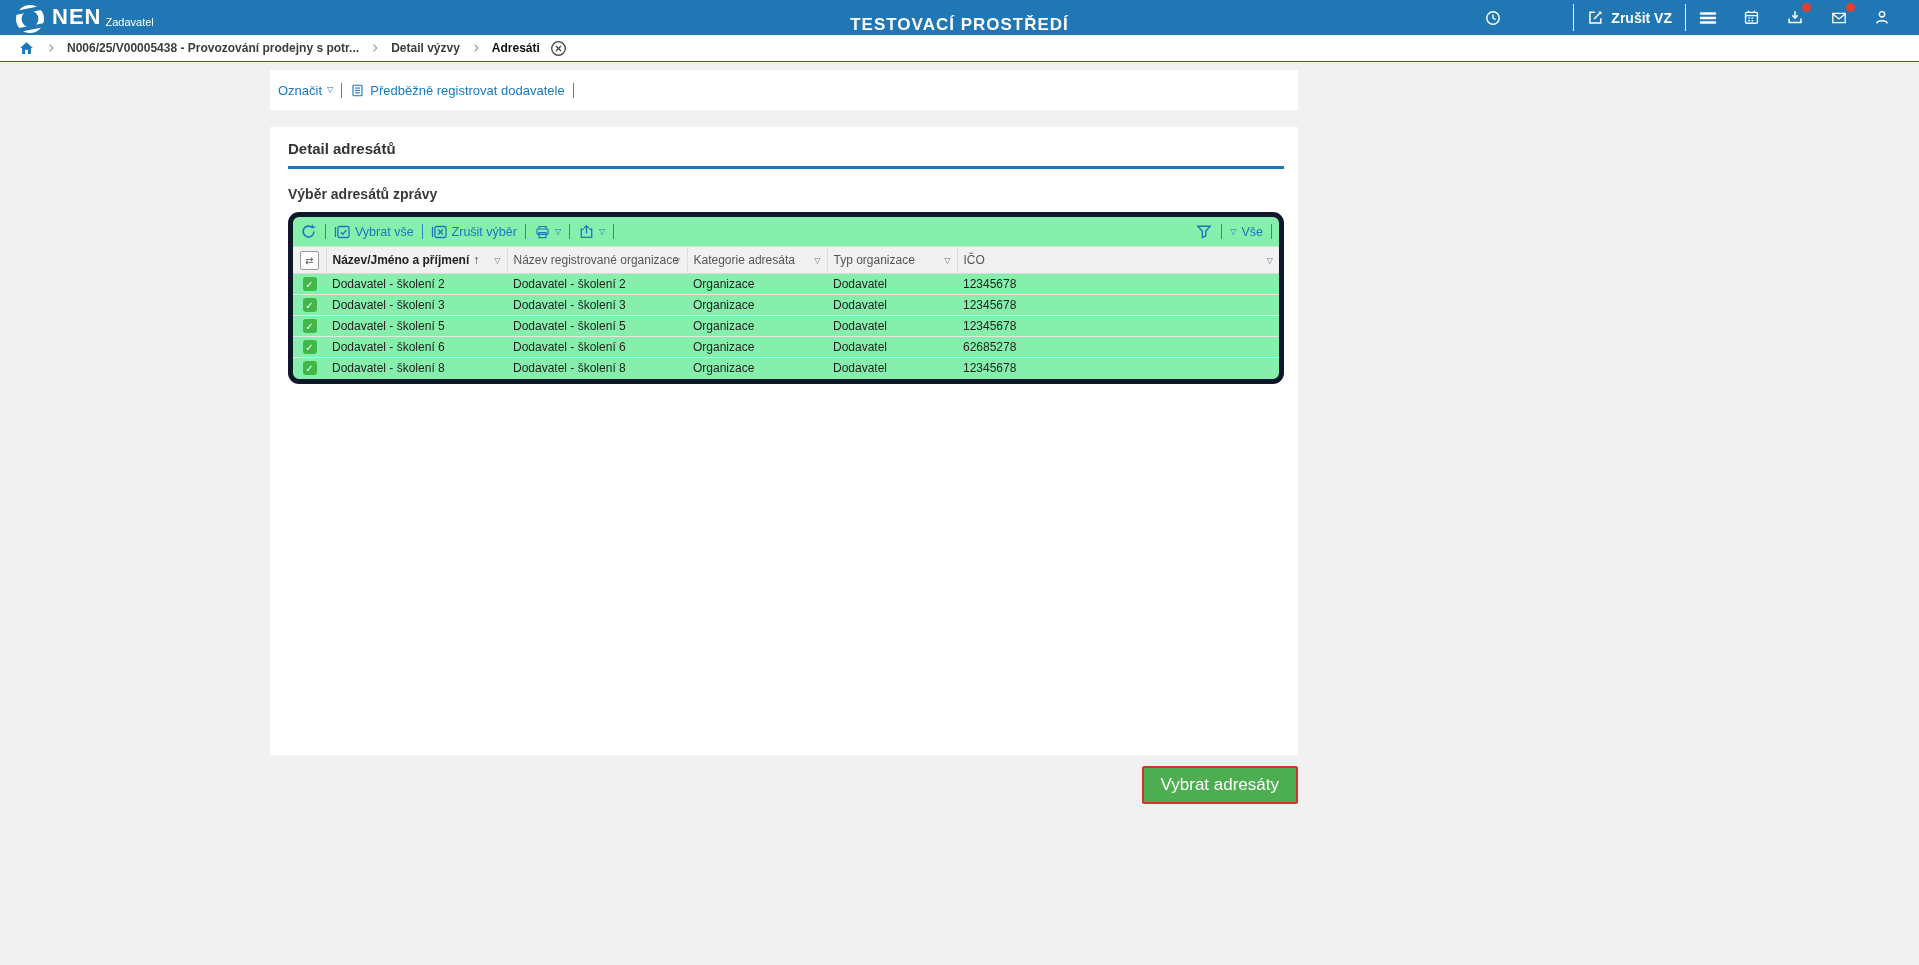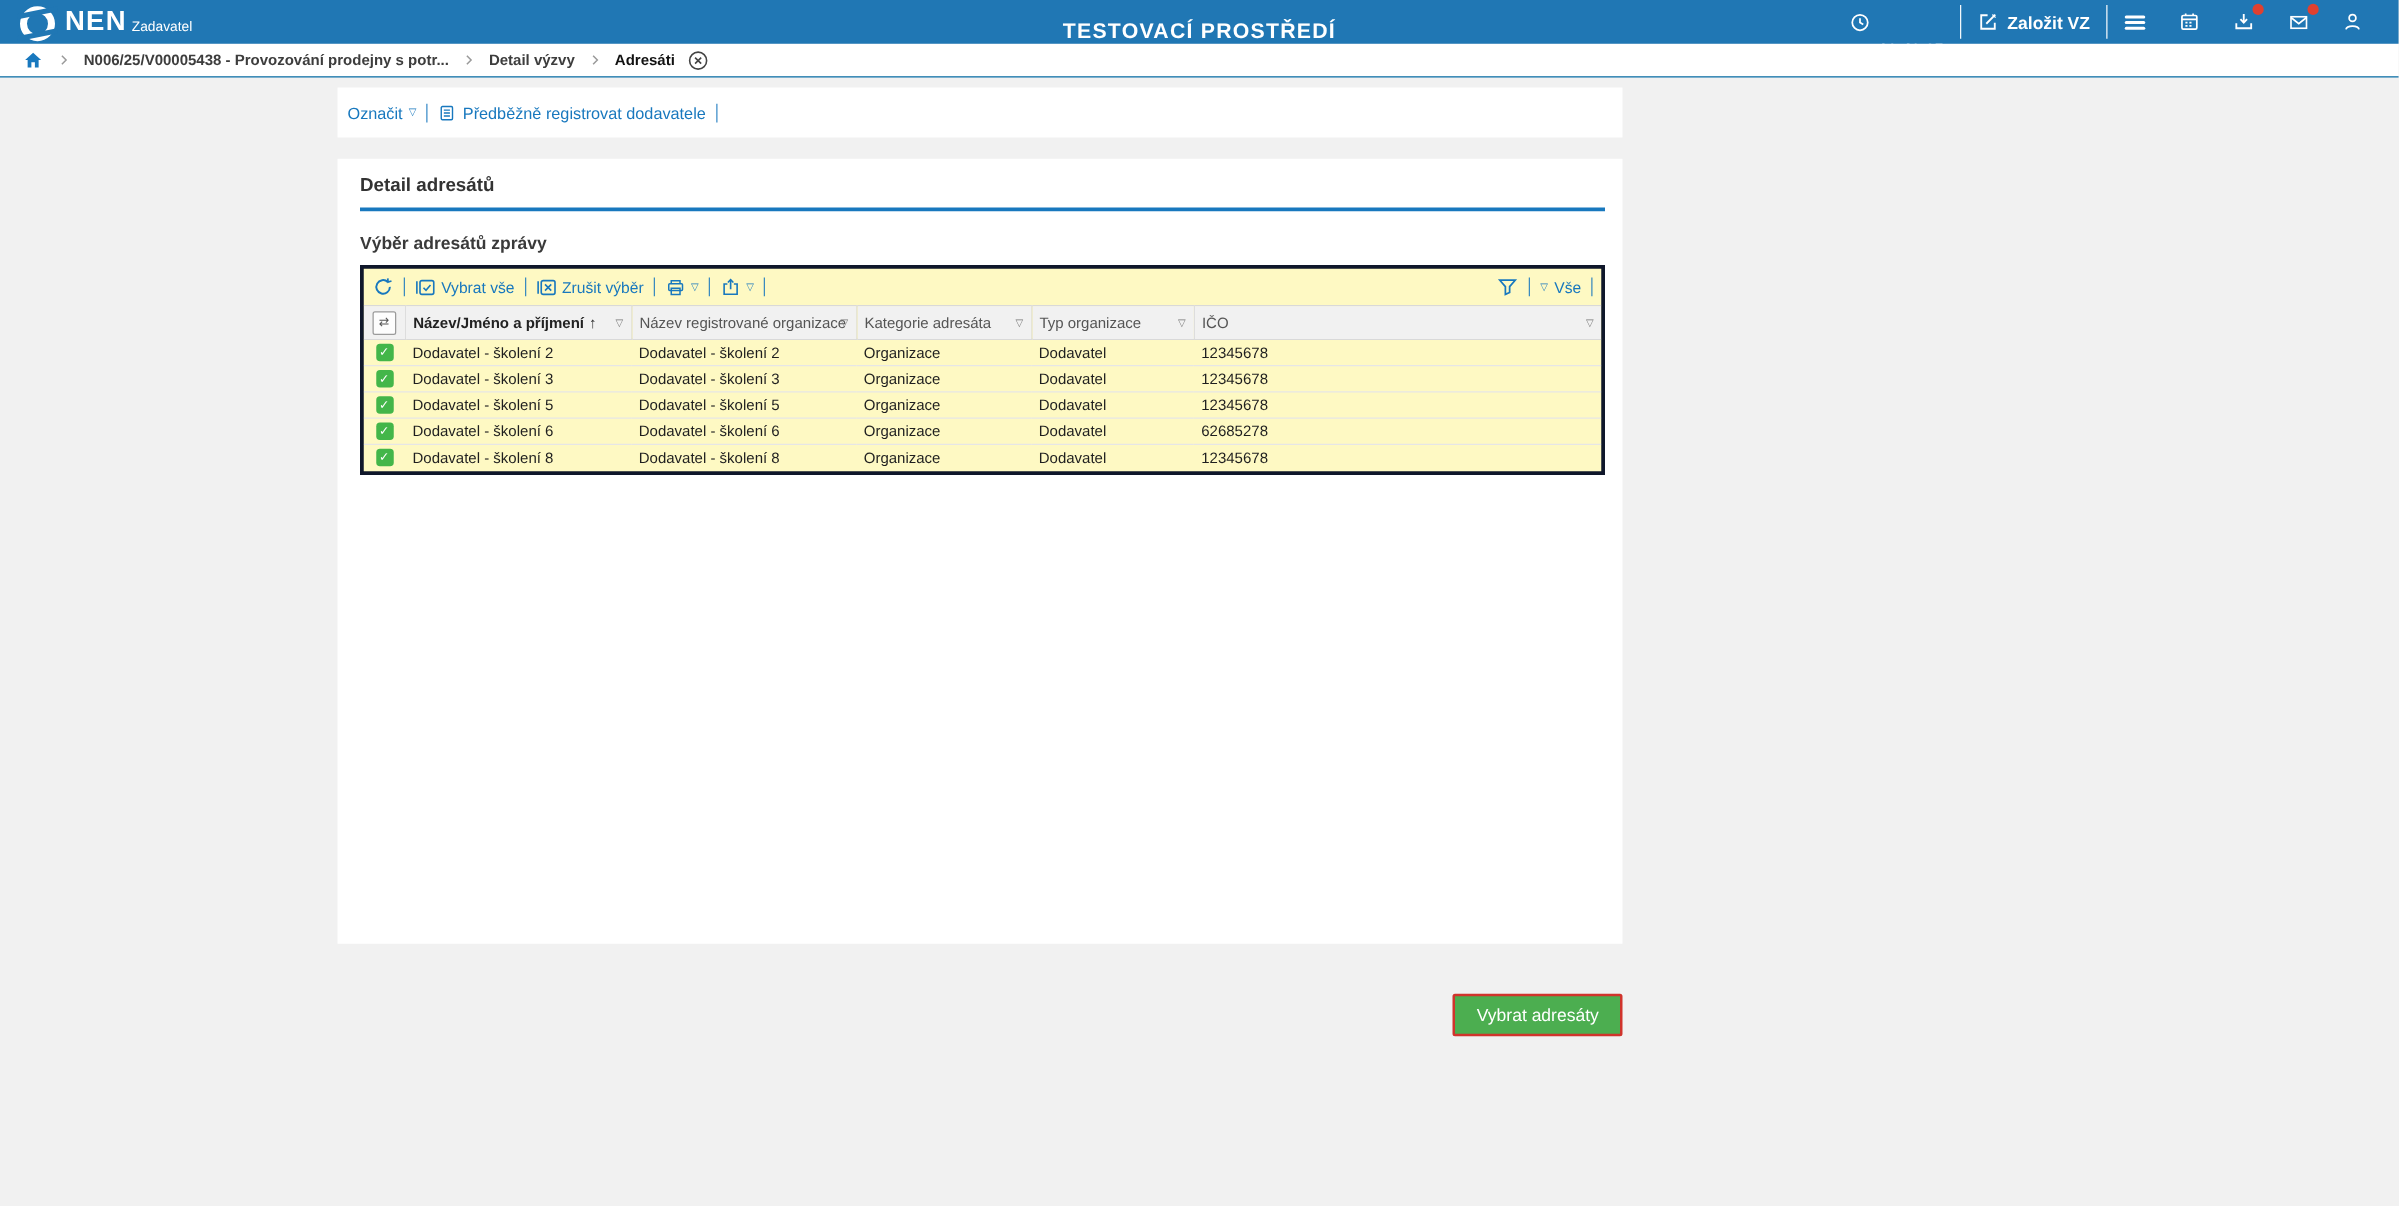--- a/index.html
+++ b/index.html
@@ -41,21 +41,21 @@
   .actions-card{margin-top:8px;height:40px;display:flex;align-items:center;padding:0 8px;gap:8px;}
   .blue-link{color:var(--accent);font-size:13px;display:flex;align-items:center;gap:5px;cursor:pointer;white-space:nowrap;}
   .tri{font-size:8px;line-height:1;}
   .sep-blue{width:1px;height:15px;background:var(--accent);opacity:.85;}
 
   .main-card{margin-top:17px;min-height:628px;padding:13px 14px 20px 18px;}
   .section-title{font-size:15px;font-weight:bold;color:#333;padding-bottom:9px;border-bottom:3px solid var(--accent);}
   .section-sub{font-size:14px;font-weight:bold;color:#3a3a3a;margin-top:17px;}
 
   
-  .grid{margin-top:10px;border:3px solid #0f172a;border-radius:0;overflow:hidden;background:#fef9c3;}
+  .grid{margin-top:10px;border:5px solid #0f172a;border-radius:11px;overflow:hidden;background:#86efac;}
   .grid-toolbar{height:29px;display:flex;align-items:center;padding:0 7px;gap:8px;color:var(--accent);}
   .gt-link{display:flex;align-items:center;gap:4px;font-size:12.5px;color:var(--accent);cursor:pointer;}
   .gt-right{margin-left:auto;display:flex;align-items:center;gap:8px;}
   .gt-vse{font-size:12.5px;display:flex;align-items:center;gap:5px;cursor:pointer;}
 
   table{border-collapse:collapse;width:100%;table-layout:fixed;}
   thead th{background:#f1f1f1;border-top:1px solid #d9d9d9;border-bottom:1px solid #d9d9d9;border-right:1px solid #ddd;
            height:27px;font-size:12px;font-weight:normal;color:#555;text-align:left;padding:0 6px;position:relative;}
   thead th:last-child{border-right:none;}
   th .flt{position:absolute;right:6px;top:50%;transform:translateY(-50%);font-size:8px;color:#777;cursor:pointer;}
@@ -63,22 +63,22 @@
   .sort-arrow{font-size:12px;color:#333;font-weight:normal;margin-left:4px;}
   .col-chooser{width:19px;height:19px;border:1px solid #9b9b9b;border-radius:2px;background:#fdfdfd;color:#555;
                font-size:10px;display:flex;align-items:center;justify-content:center;cursor:pointer;margin:0 auto;}
   tbody td{height:21px;border-bottom:1px solid #e6e6e6;font-size:12px;color:#1f1f1f;padding:0 6px;white-space:nowrap;overflow:hidden;}
   tbody tr:last-child td{border-bottom:none;}
   .chk{width:14px;height:14px;background:var(--check-green);border-radius:3px;color:#fff;font-size:10px;font-weight:bold;
        display:flex;align-items:center;justify-content:center;margin:0 auto;cursor:pointer;}
 
   
   .footer-row{display:flex;justify-content:flex-end;margin-top:11px;}
-  .green-btn{background:var(--btn-green);color:#fff;font-size:14px;font-family:inherit;
-             border:2px solid var(--btn-border);border-radius:2px;padding:7px 17px;cursor:pointer;margin-top:29px;}
+  .green-btn{background:var(--btn-green);color:#fff;font-size:17px;font-family:inherit;
+             border:2px solid var(--btn-border);border-radius:2px;padding:7px 17px;cursor:pointer;}
 </style>
 </head>
 <body>
 
 <header class="app-header">
   <div class="logo-wrap">
     <span class="icon logo-mark">
       <svg width="32" height="32" viewBox="0 0 40 40">
         <circle cx="20" cy="20" r="14" fill="none" stroke="#fff" stroke-width="7"></circle>
         <line x1="0" y1="13" x2="40" y2="5" stroke="#2077b4" stroke-width="5"></line>
@@ -103,21 +103,21 @@
     </div>
     <div class="vline"></div>
     <div class="hr-item">
       <span class="icon">
         <svg width="17" height="17" viewBox="0 0 16 16" fill="none" stroke="#fff" stroke-width="1.4">
           <path d="M13 8.6 V13.2 H2.8 V3 H7.6"></path>
             <path d="M6.6 9.4 L13.4 2.6"></path>
             <path d="M11.2 2.4 L13.6 4.8" stroke-width="1"></path>
         </svg>
       </span>
-      <span class="hr-create">Založit VZ</span>
+      <span class="hr-create">Zrušit VZ</span>
     </div>
     <div class="vline"></div>
     <div class="hr-item">
       <span class="icon">
         <svg width="18" height="16" viewBox="0 0 18 16" stroke="#fff" stroke-width="2.4" stroke-linecap="round">
           <line x1="2" y1="3.5" x2="16" y2="3.5"></line>
             <line x1="2" y1="8" x2="16" y2="8"></line>
             <line x1="2" y1="12.5" x2="16" y2="12.5"></line>
         </svg>
       </span>

